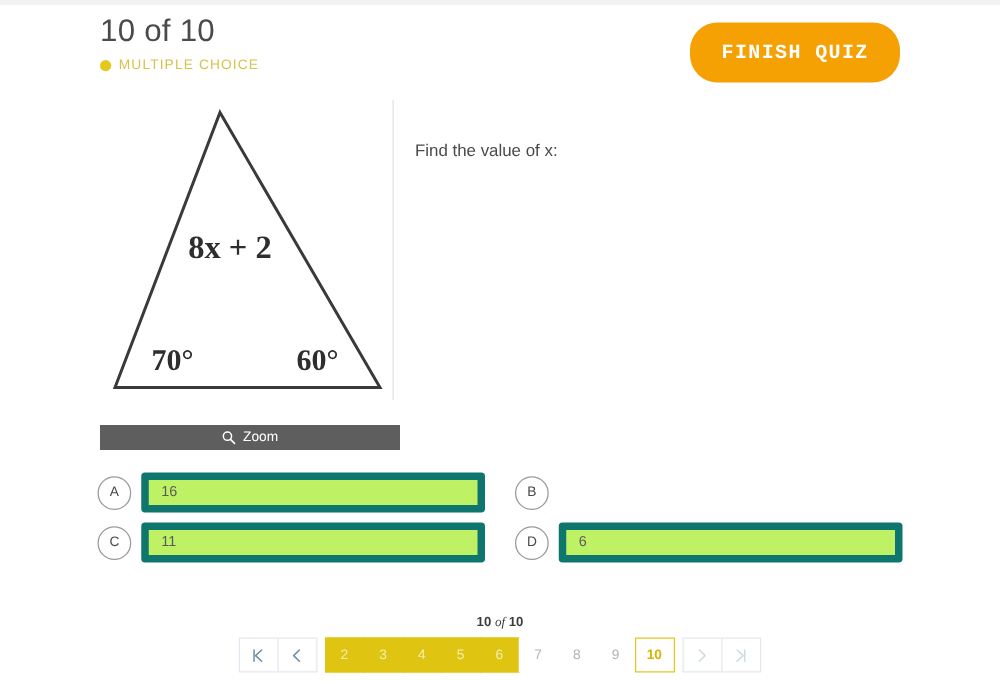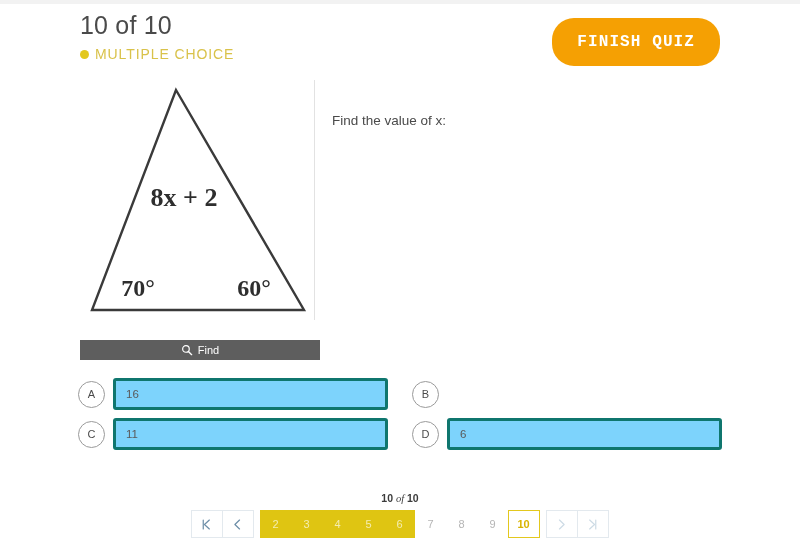--- a/index.html
+++ b/index.html
@@ -50,21 +50,21 @@
     gap: 6px;
   }
   .dot {
     width: 9px;
     height: 9px;
     border-radius: 50%;
     background: #e3c81e;
     display: inline-block;
   }
   .q-type-label {
-    font-size: 14px;
+    font-size: 11px;
     letter-spacing: 0.9px;
     color: #d9c24a;
     font-weight: 400;
   }
   .finish-btn {
     position: absolute;
     right: 0;
     top: 8px;
     background: #f5a003;
     color: #ffffff;
@@ -162,28 +162,28 @@
     display: flex;
     align-items: center;
     justify-content: center;
     font-size: 11px;
     color: #4a4a4a;
     background: #fff;
   }
   .answer-box {
     flex: 1;
     height: 32px;
-    border: 3px solid #0f766e;
+    border: 6px solid #0f766e;
     border-radius: 3px;
     display: flex;
     align-items: center;
     padding-left: 10px;
     font-size: 11.5px;
     color: #5a5a5a;
-    background: #7dd3fc;
+    background: #bef264;
     box-sizing: border-box;
   }
 
   
   .pager-wrap {
     position: absolute;
     left: 0;
     right: 0;
     top: 492px;
     text-align: center;
@@ -256,21 +256,21 @@
         <polygon points="96,12 224,232 12,232" fill="#ffffff" stroke="#3a3a3a" stroke-width="2.4"></polygon>
         <text x="104" y="128" font-family="'Liberation Serif', serif" font-size="26" font-weight="700" fill="#2e2e2e" text-anchor="middle">8x + 2</text>
         <text x="58" y="218" font-family="'Liberation Serif', serif" font-size="24" font-weight="700" fill="#2e2e2e" text-anchor="middle">70°</text>
         <text x="174" y="218" font-family="'Liberation Serif', serif" font-size="24" font-weight="700" fill="#2e2e2e" text-anchor="middle">60°</text>
       </svg>
       <div class="zoom-bar">
         <svg width="12" height="12" viewBox="0 0 16 16">
           <circle cx="6.6" cy="6.6" r="4.4" fill="none" stroke="#ffffff" stroke-width="1.6"></circle>
           <line x1="9.9" y1="9.9" x2="14.2" y2="14.2" stroke="#ffffff" stroke-width="1.8" stroke-linecap="round"></line>
         </svg>
-        <span>Find</span>
+        <span>Zoom</span>
       </div>
     </div>
 
     <div class="divider"></div>
 
     <div class="right-col">
       <div class="prompt">Find the value of x:</div>
     </div>
   </div>
 

